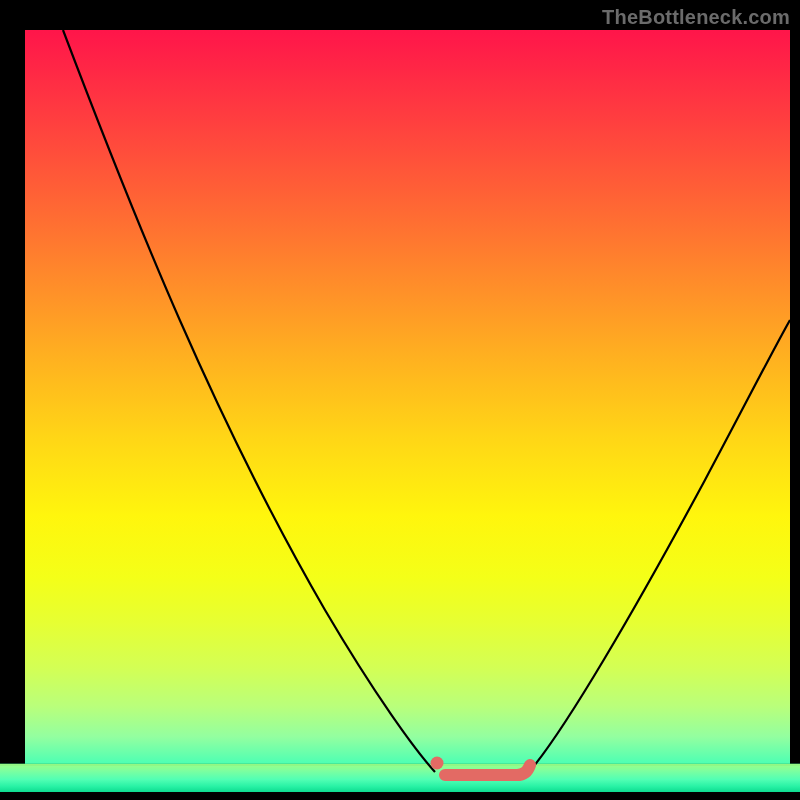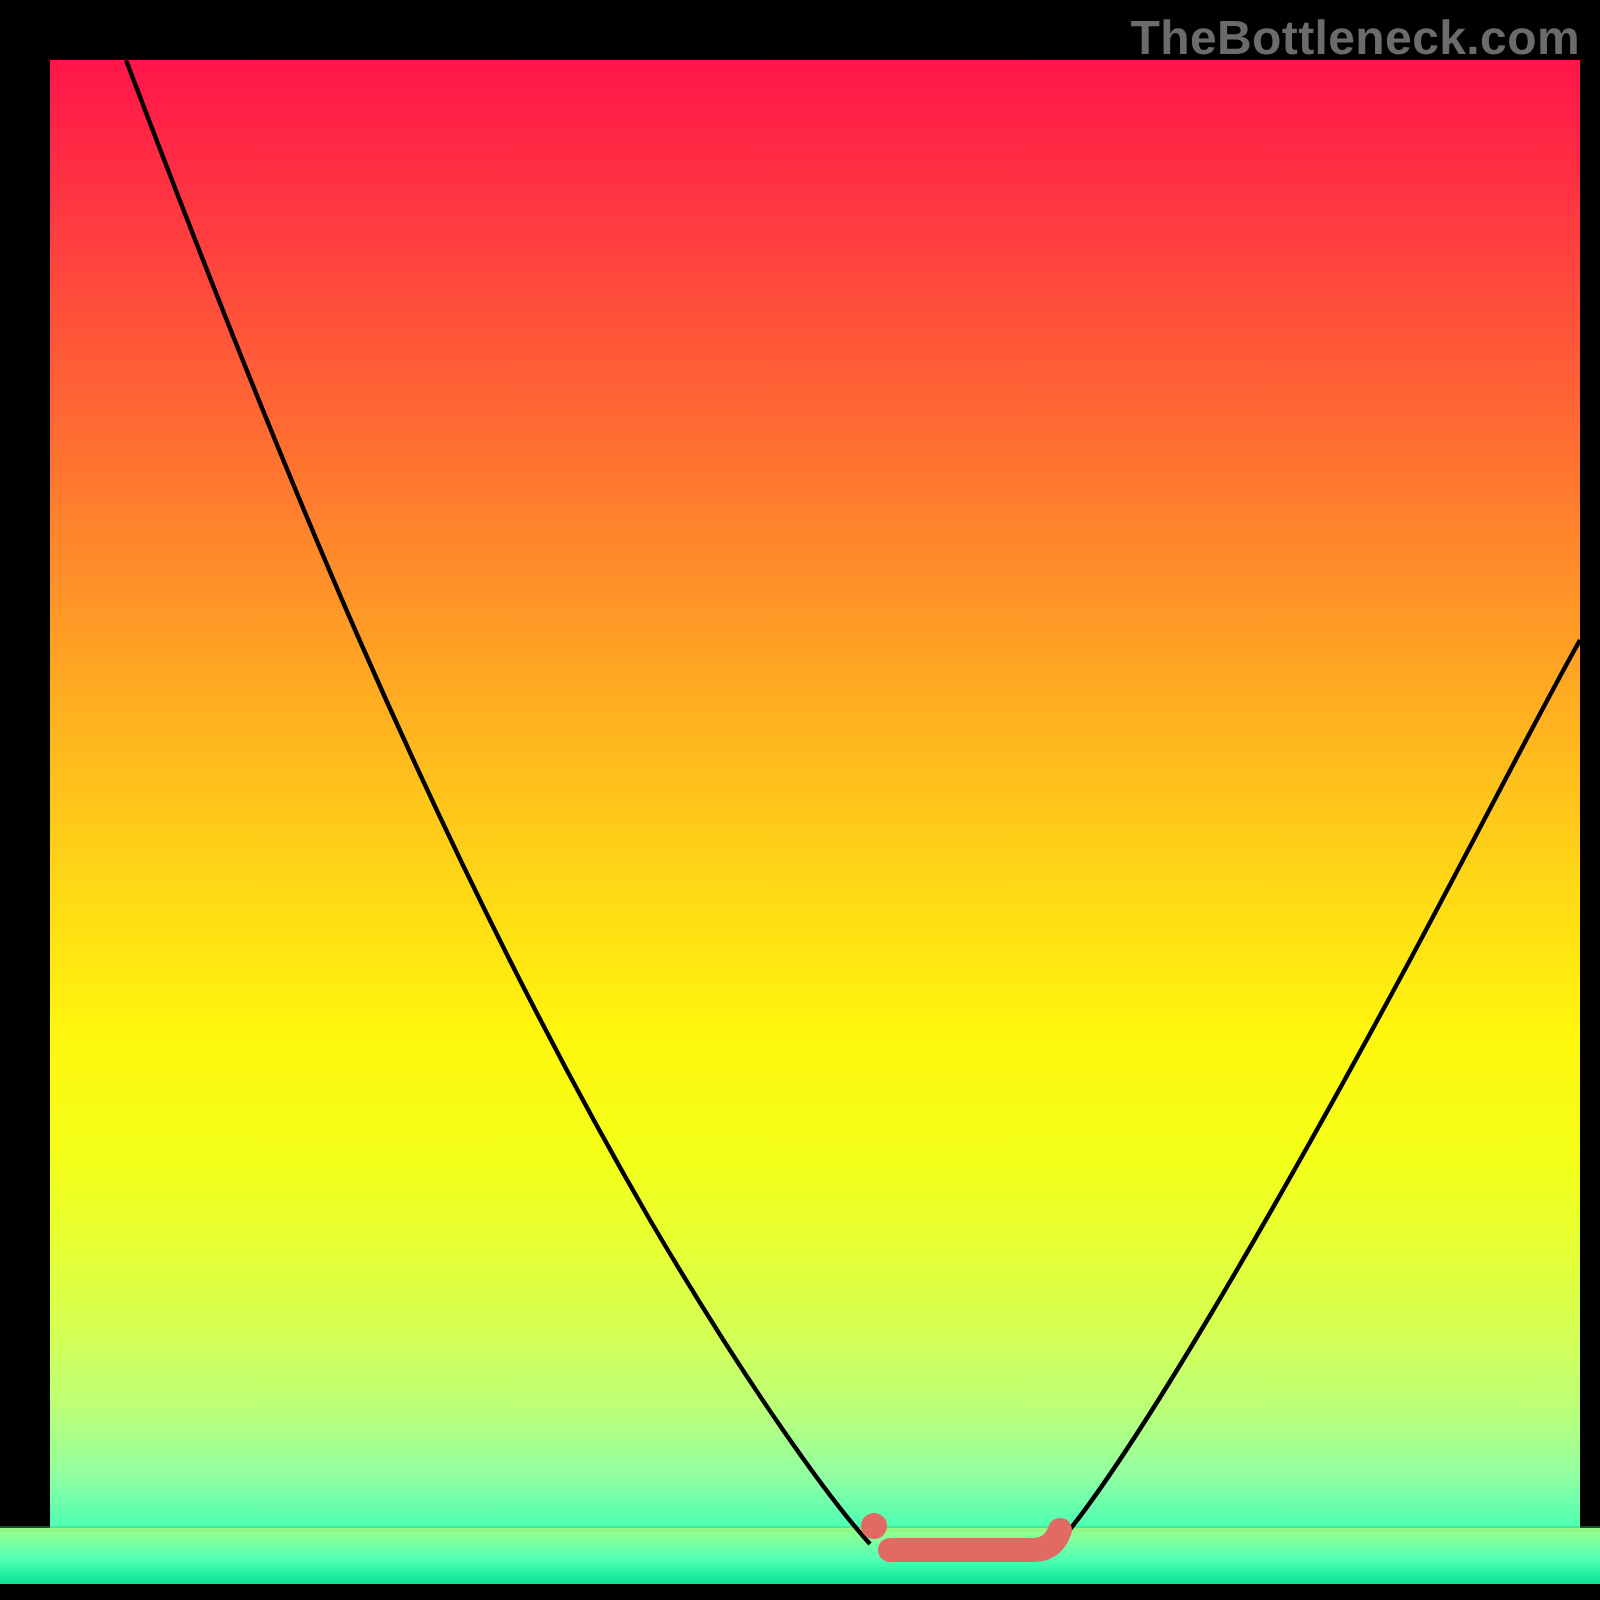--- a/index.html
+++ b/index.html
@@ -13,21 +13,21 @@
   .stage {
     position: relative;
     width: 800px;
     height: 800px;
   }
   .watermark {
     position: absolute;
     top: 6px;
     right: 10px;
     color: #6b6b6b;
-    font-size: 24px;
+    font-size: 20px;
     font-weight: 600;
     letter-spacing: 0.2px;
   }
   .plot-frame {
     position: absolute;
     left: 25px;
     top: 30px;
     width: 765px;
     height: 760px;
     background: linear-gradient(

